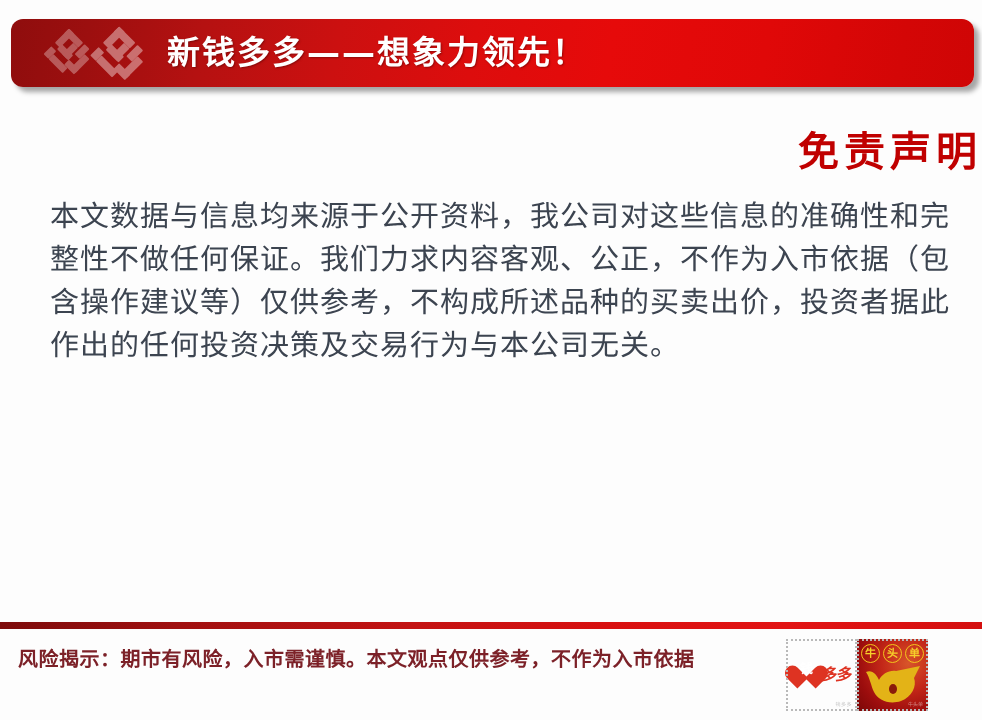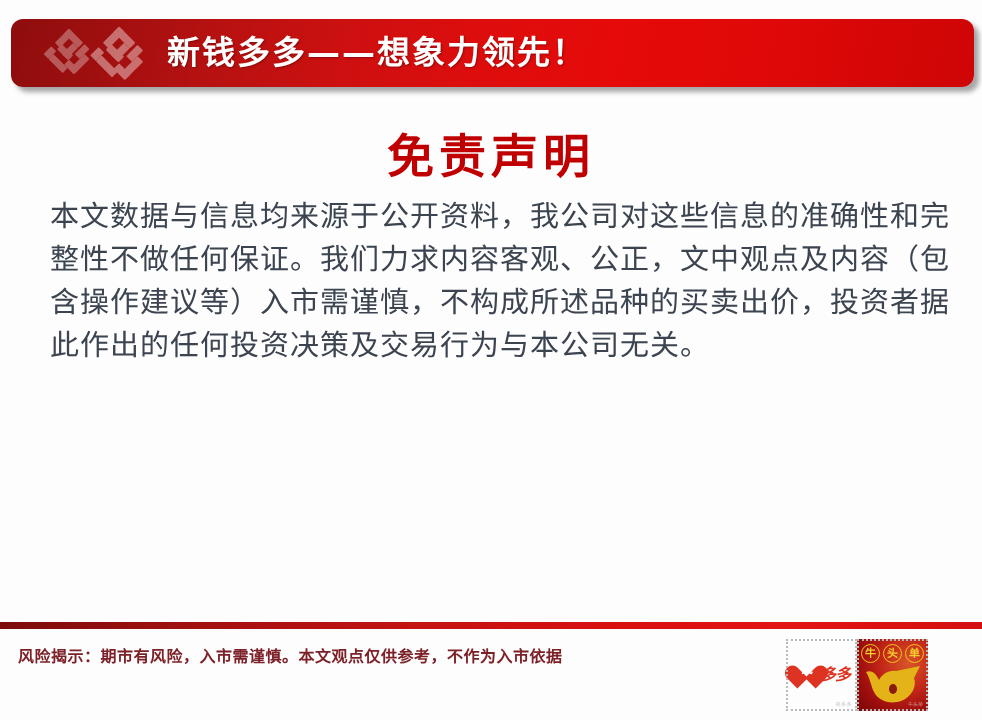--- a/index.html
+++ b/index.html
@@ -62,23 +62,23 @@
     text-shadow: 1px 1px 2px rgba(80,0,0,0.5);
     font-family: "DejaVu Serif", "Liberation Serif", serif;
   }
 
   
   .doc-heading {
     position: absolute;
     left: 0;
     top: 118px;
     width: 982px;
-    text-align: center;
+    text-align: right;
     color: #c00000;
-    font-size: 47px;
+    font-size: 41px;
     font-weight: 700;
     letter-spacing: 5px;
     font-family: "DejaVu Serif", "Liberation Serif", serif;
   }
 
   
   .doc-body {
     position: absolute;
     left: 50px;
     top: 195px;
@@ -104,21 +104,21 @@
                 #c31313 42%,
                 #d81010 62%,
                 #e21414 80%,
                 #d40f0f 100%);
   }
   .footer-note {
     position: absolute;
     left: 18px;
     top: 643px;
     color: #7c2128;
-    font-size: 16px;
+    font-size: 20px;
     font-weight: 700;
     letter-spacing: 0.5px;
     white-space: nowrap;
     font-family: "DejaVu Serif", "Liberation Serif", serif;
   }
 
   
   .stamp-group {
     position: absolute;
     left: 786px;
@@ -261,21 +261,21 @@
         <rect x="104" y="20" width="8" height="23" rx="1"></rect>
         <rect x="78" y="45" width="23" height="8" rx="1"></rect>
         <rect x="70" y="41" width="8" height="12" rx="1"></rect>
       </g>
     </svg>
     <div class="header-title">新钱多多——想象力领先！</div>
   </div>
 
   <div class="doc-heading">免责声明</div>
 
-  <div class="doc-body">本文数据与信息均来源于公开资料，我公司对这些信息的准确性和完整性不做任何保证。我们力求内容客观、公正，文中观点及内容（包含操作建议等）入市需谨慎，不构成所述品种的买卖出价，投资者据此作出的任何投资决策及交易行为与本公司无关。</div>
+  <div class="doc-body">本文数据与信息均来源于公开资料，我公司对这些信息的准确性和完整性不做任何保证。我们力求内容客观、公正，不作为入市依据（包含操作建议等）仅供参考，不构成所述品种的买卖出价，投资者据此作出的任何投资决策及交易行为与本公司无关。</div>
 
   <div class="footer-rule"></div>
 
   <div class="footer-note">风险揭示：期市有风险，入市需谨慎。本文观点仅供参考，不作为入市依据</div>
 
   <div class="stamp-group">
 
     <div class="stamp stamp-a">
       <div class="stamp-perf"></div>
       <div class="heart-wrap">

